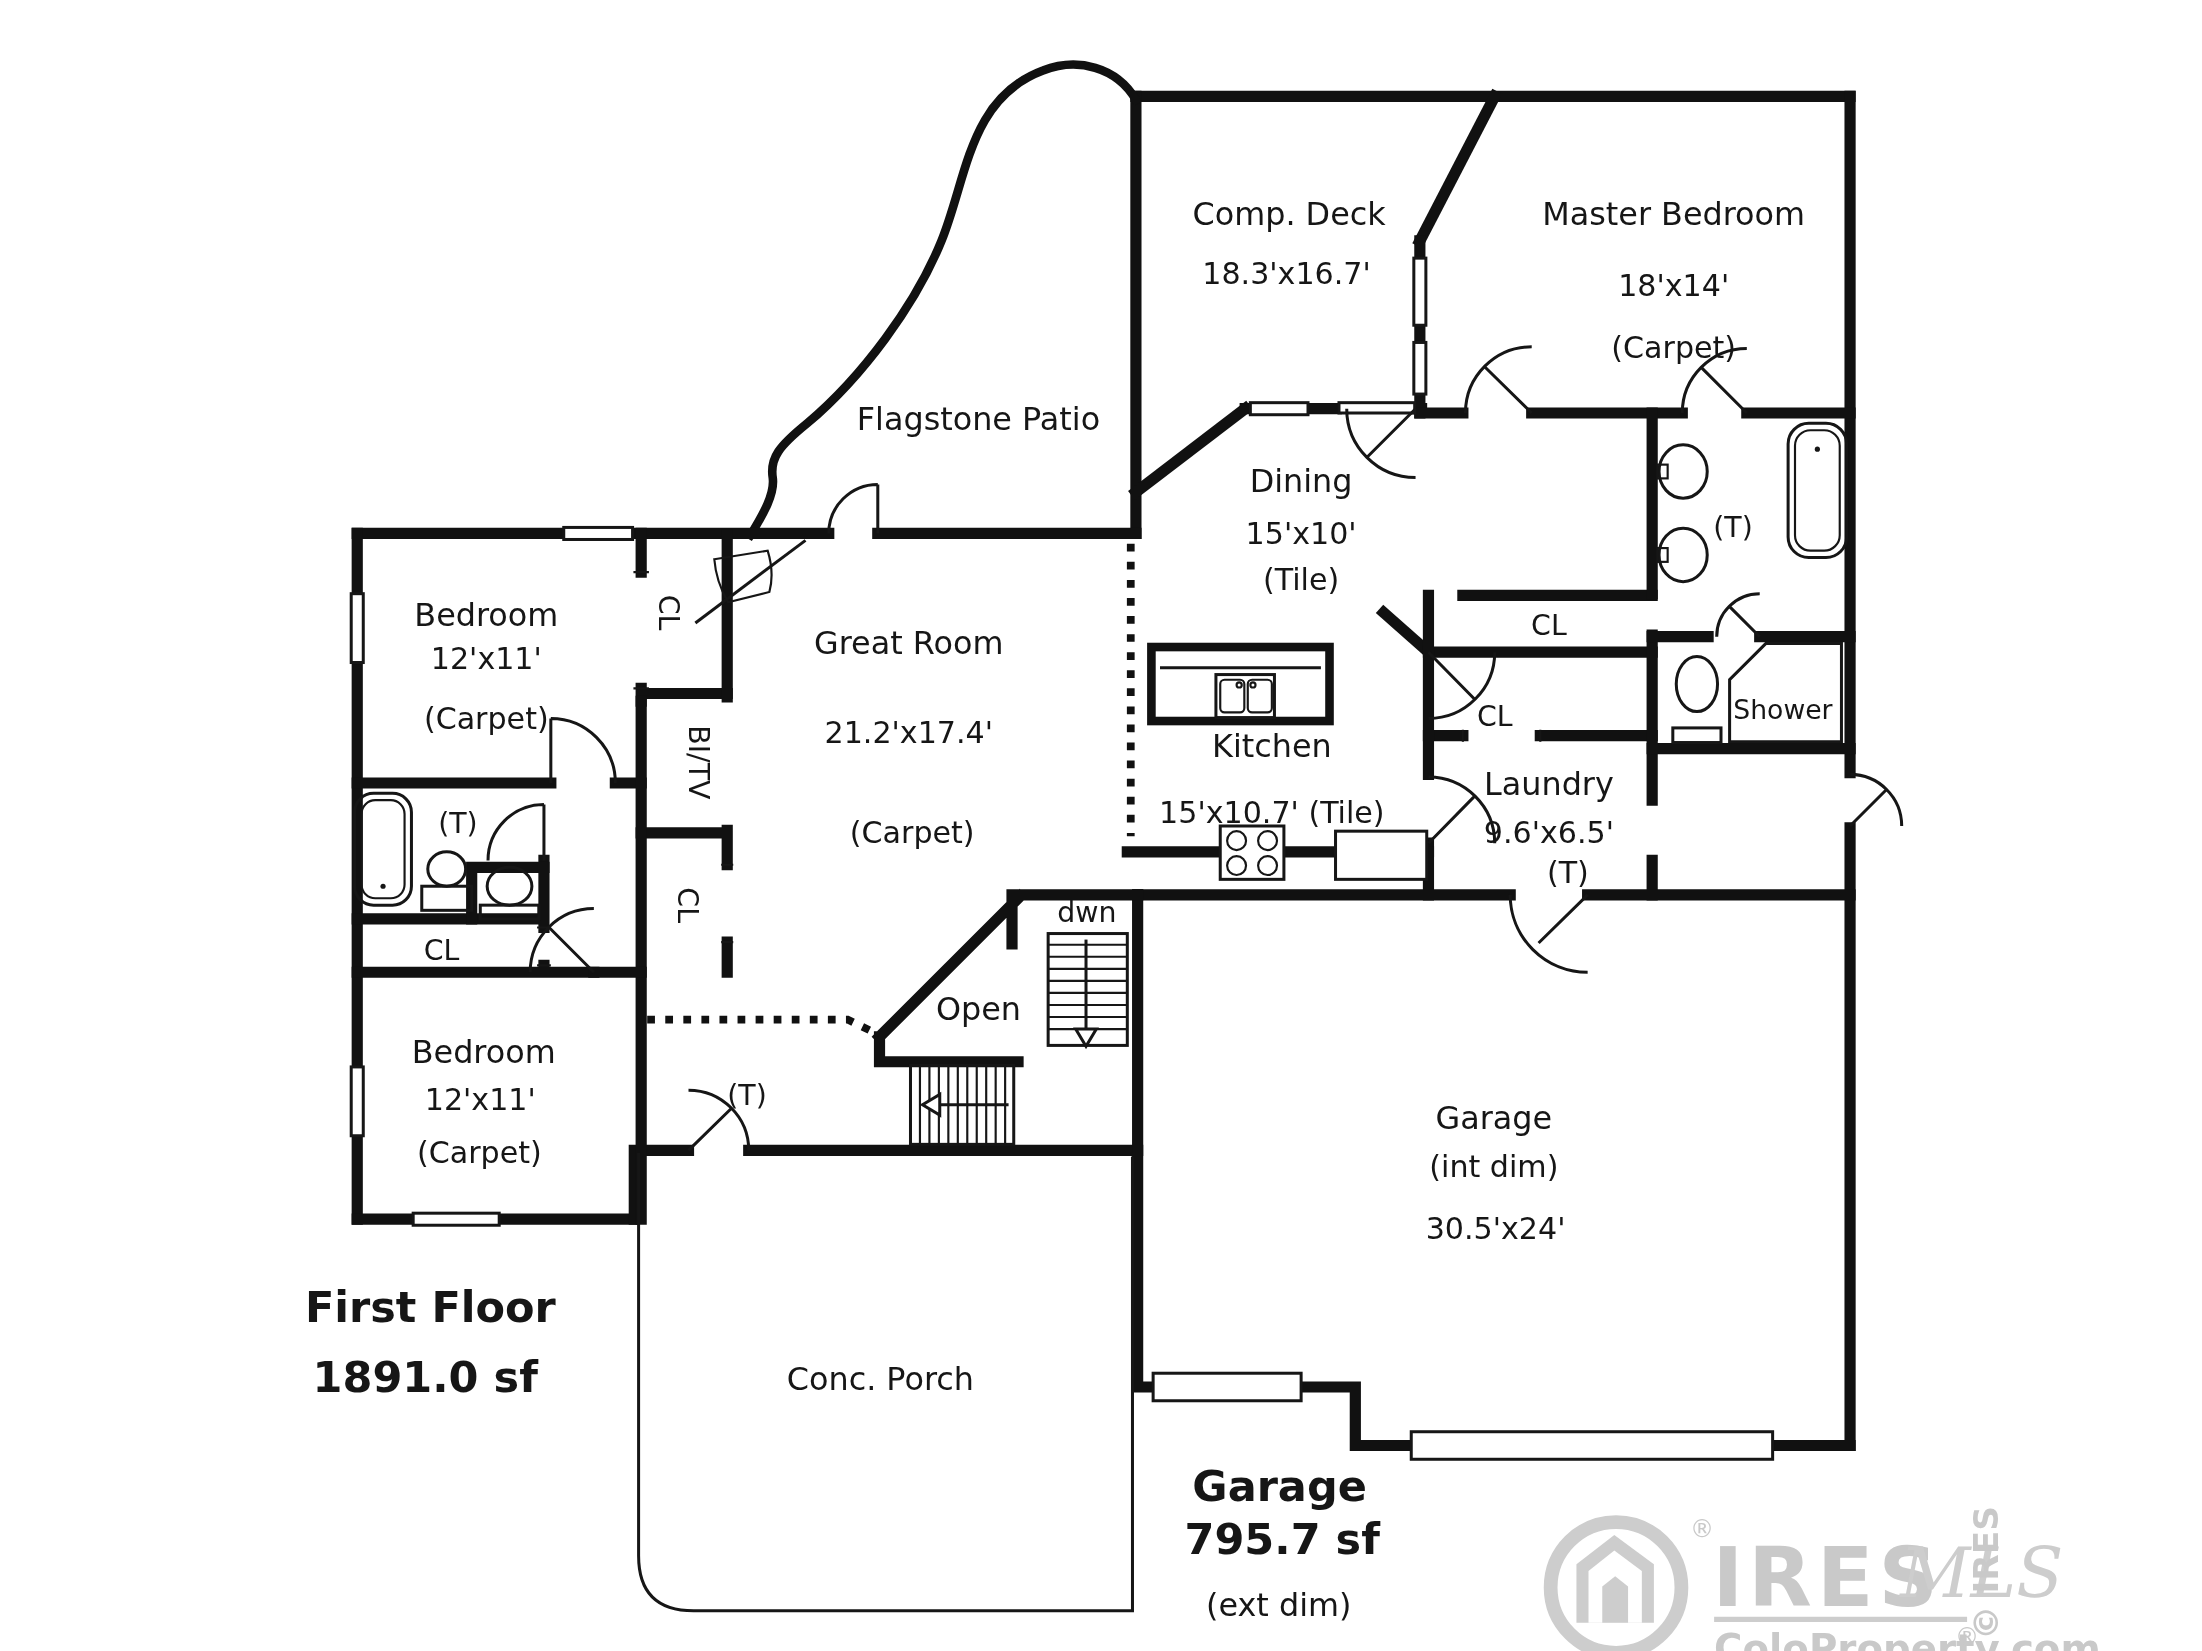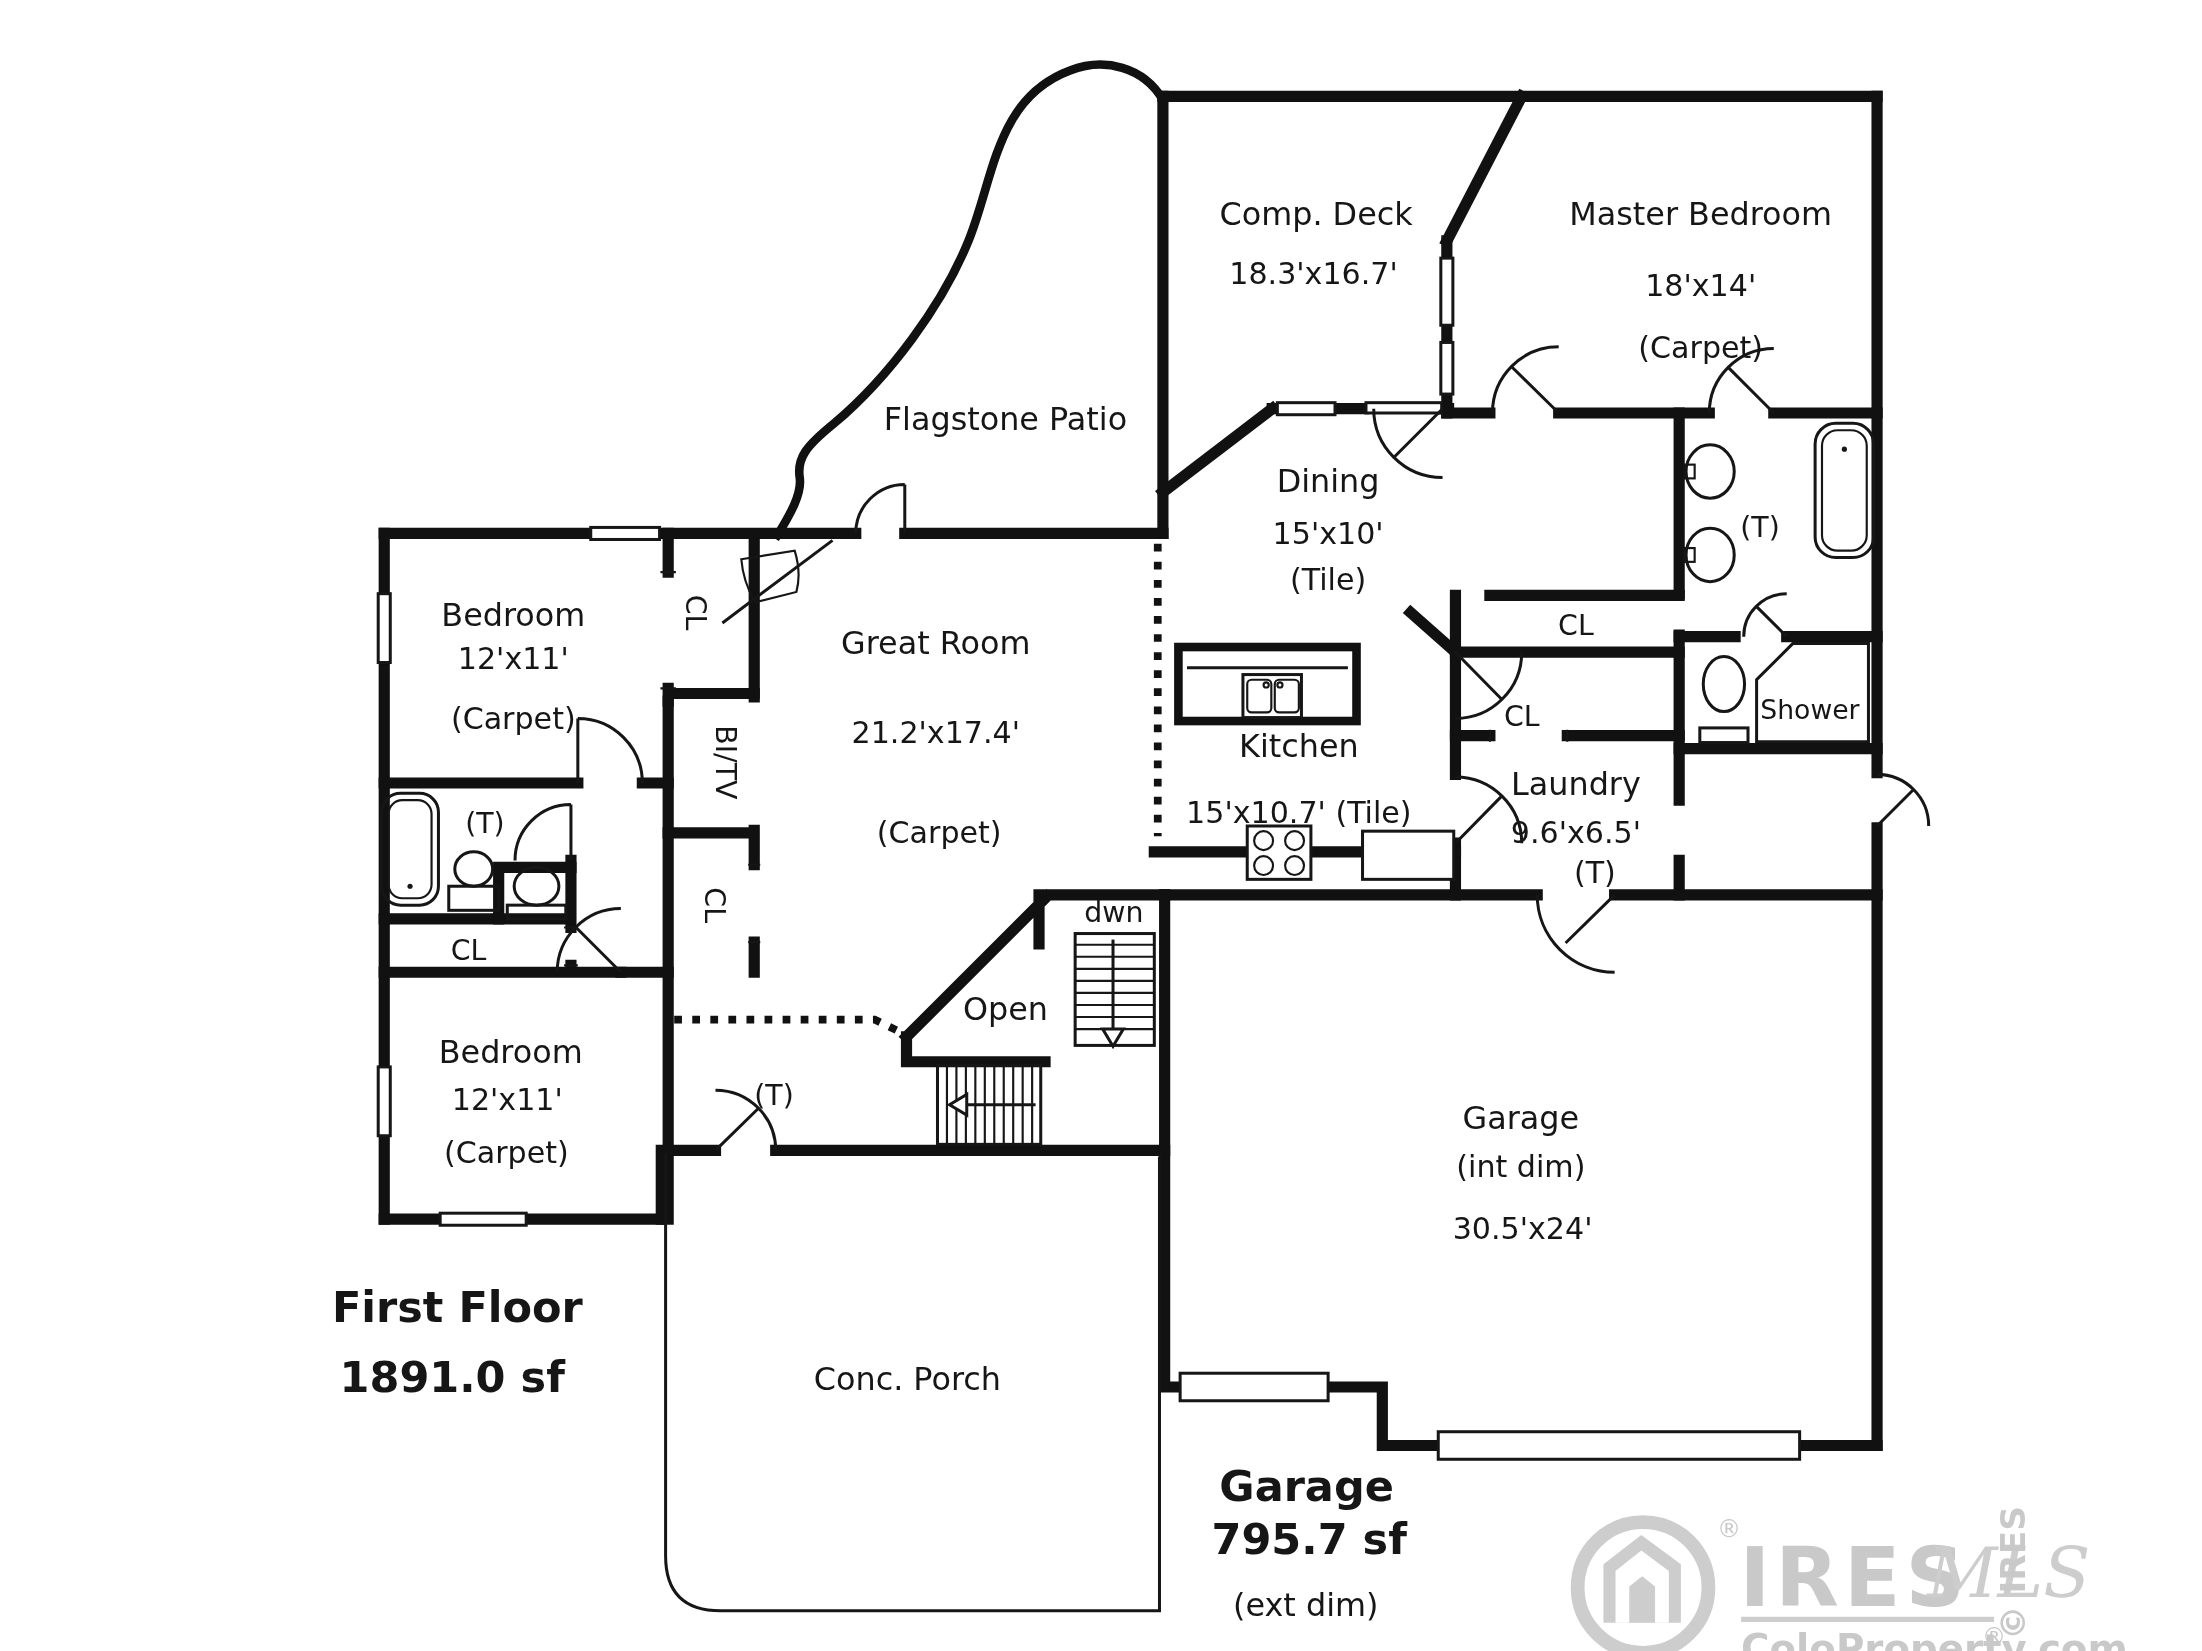--- a/index.html
+++ b/index.html
@@ -1,16 +1,16 @@
 <!DOCTYPE html>
 <html style="font-size:13.8px"><head>
 <meta charset="utf-8">
 <style>
   html,body{margin:0;padding:0;background:#ffffff;}
-  .page{position:relative;width:2146px;height:1652px;background:#ffffff;overflow:hidden;margin-left:27px;}
+  .page{position:relative;width:2146px;height:1652px;background:#ffffff;overflow:hidden;}
   svg{display:block;}
   text{font-family:"DejaVu Sans","Liberation Sans",sans-serif;fill:#161616;}
   .room-name{font-size:37px;}
   .room-dim{font-size:35px;}
   .marker{font-size:33px;}
   .small-marker{font-size:31px;}
   .bold-title{font-size:50px;font-weight:bold;}
   .sub-note{font-size:37px;}
   .logo-big{font-size:96px;font-weight:bold;fill:#c9c9c9;letter-spacing:6px;}
   .logo-mls{font-size:80px;font-style:italic;font-family:"DejaVu Serif","Liberation Serif",serif;fill:#cdcdcd;}

